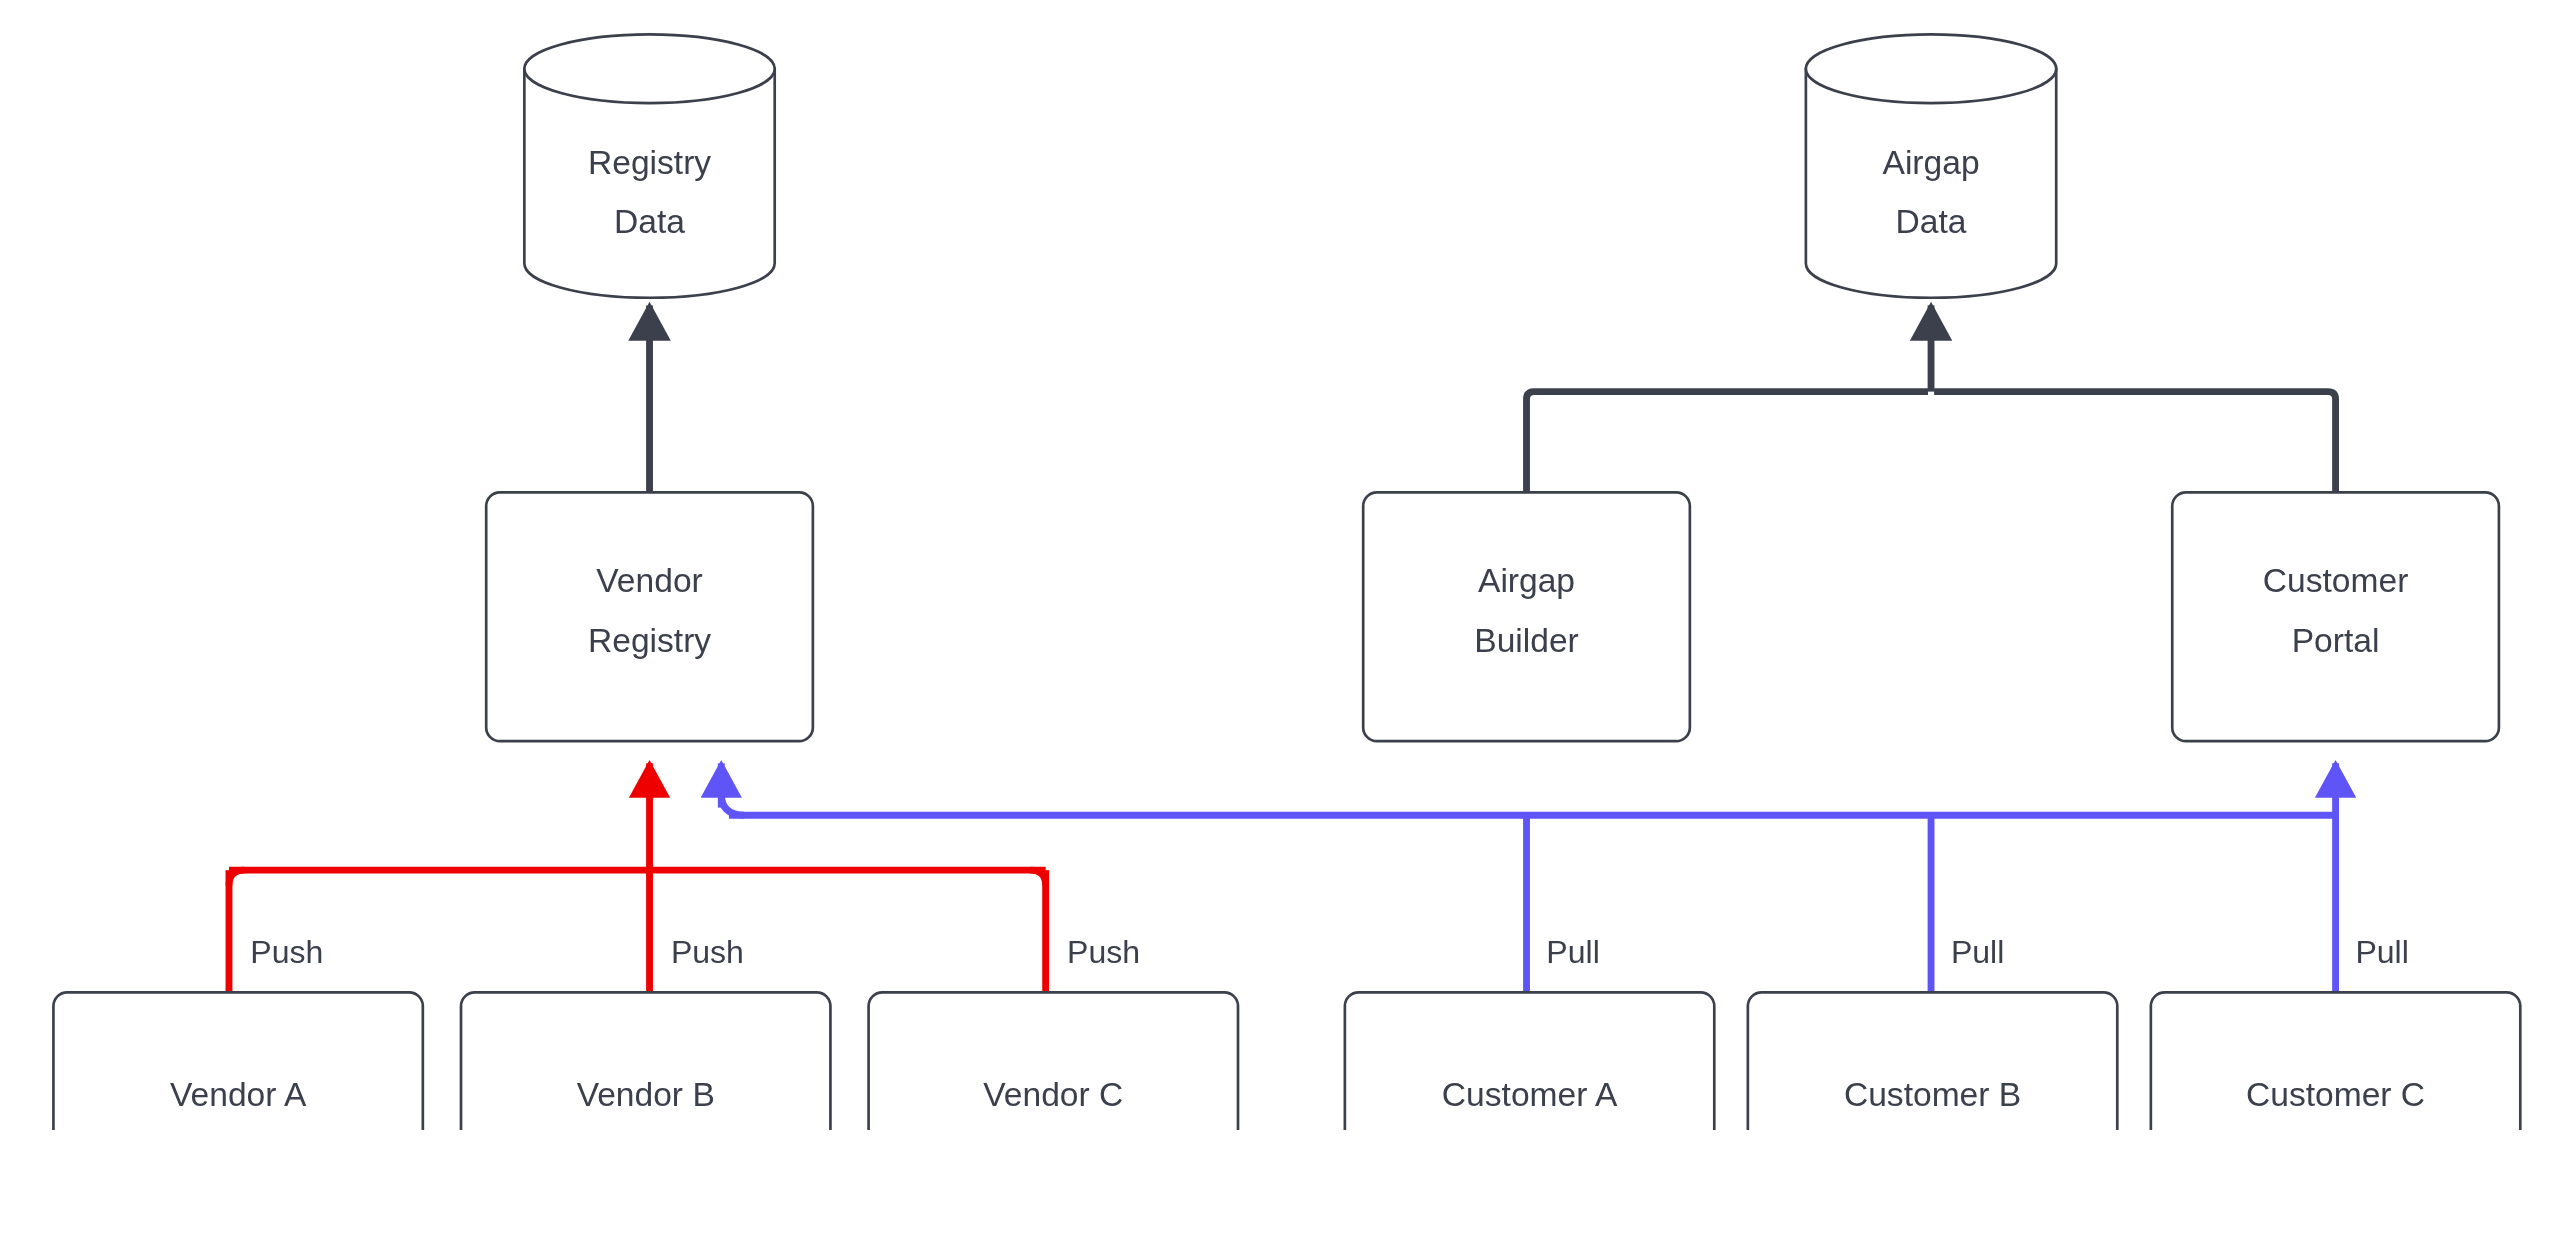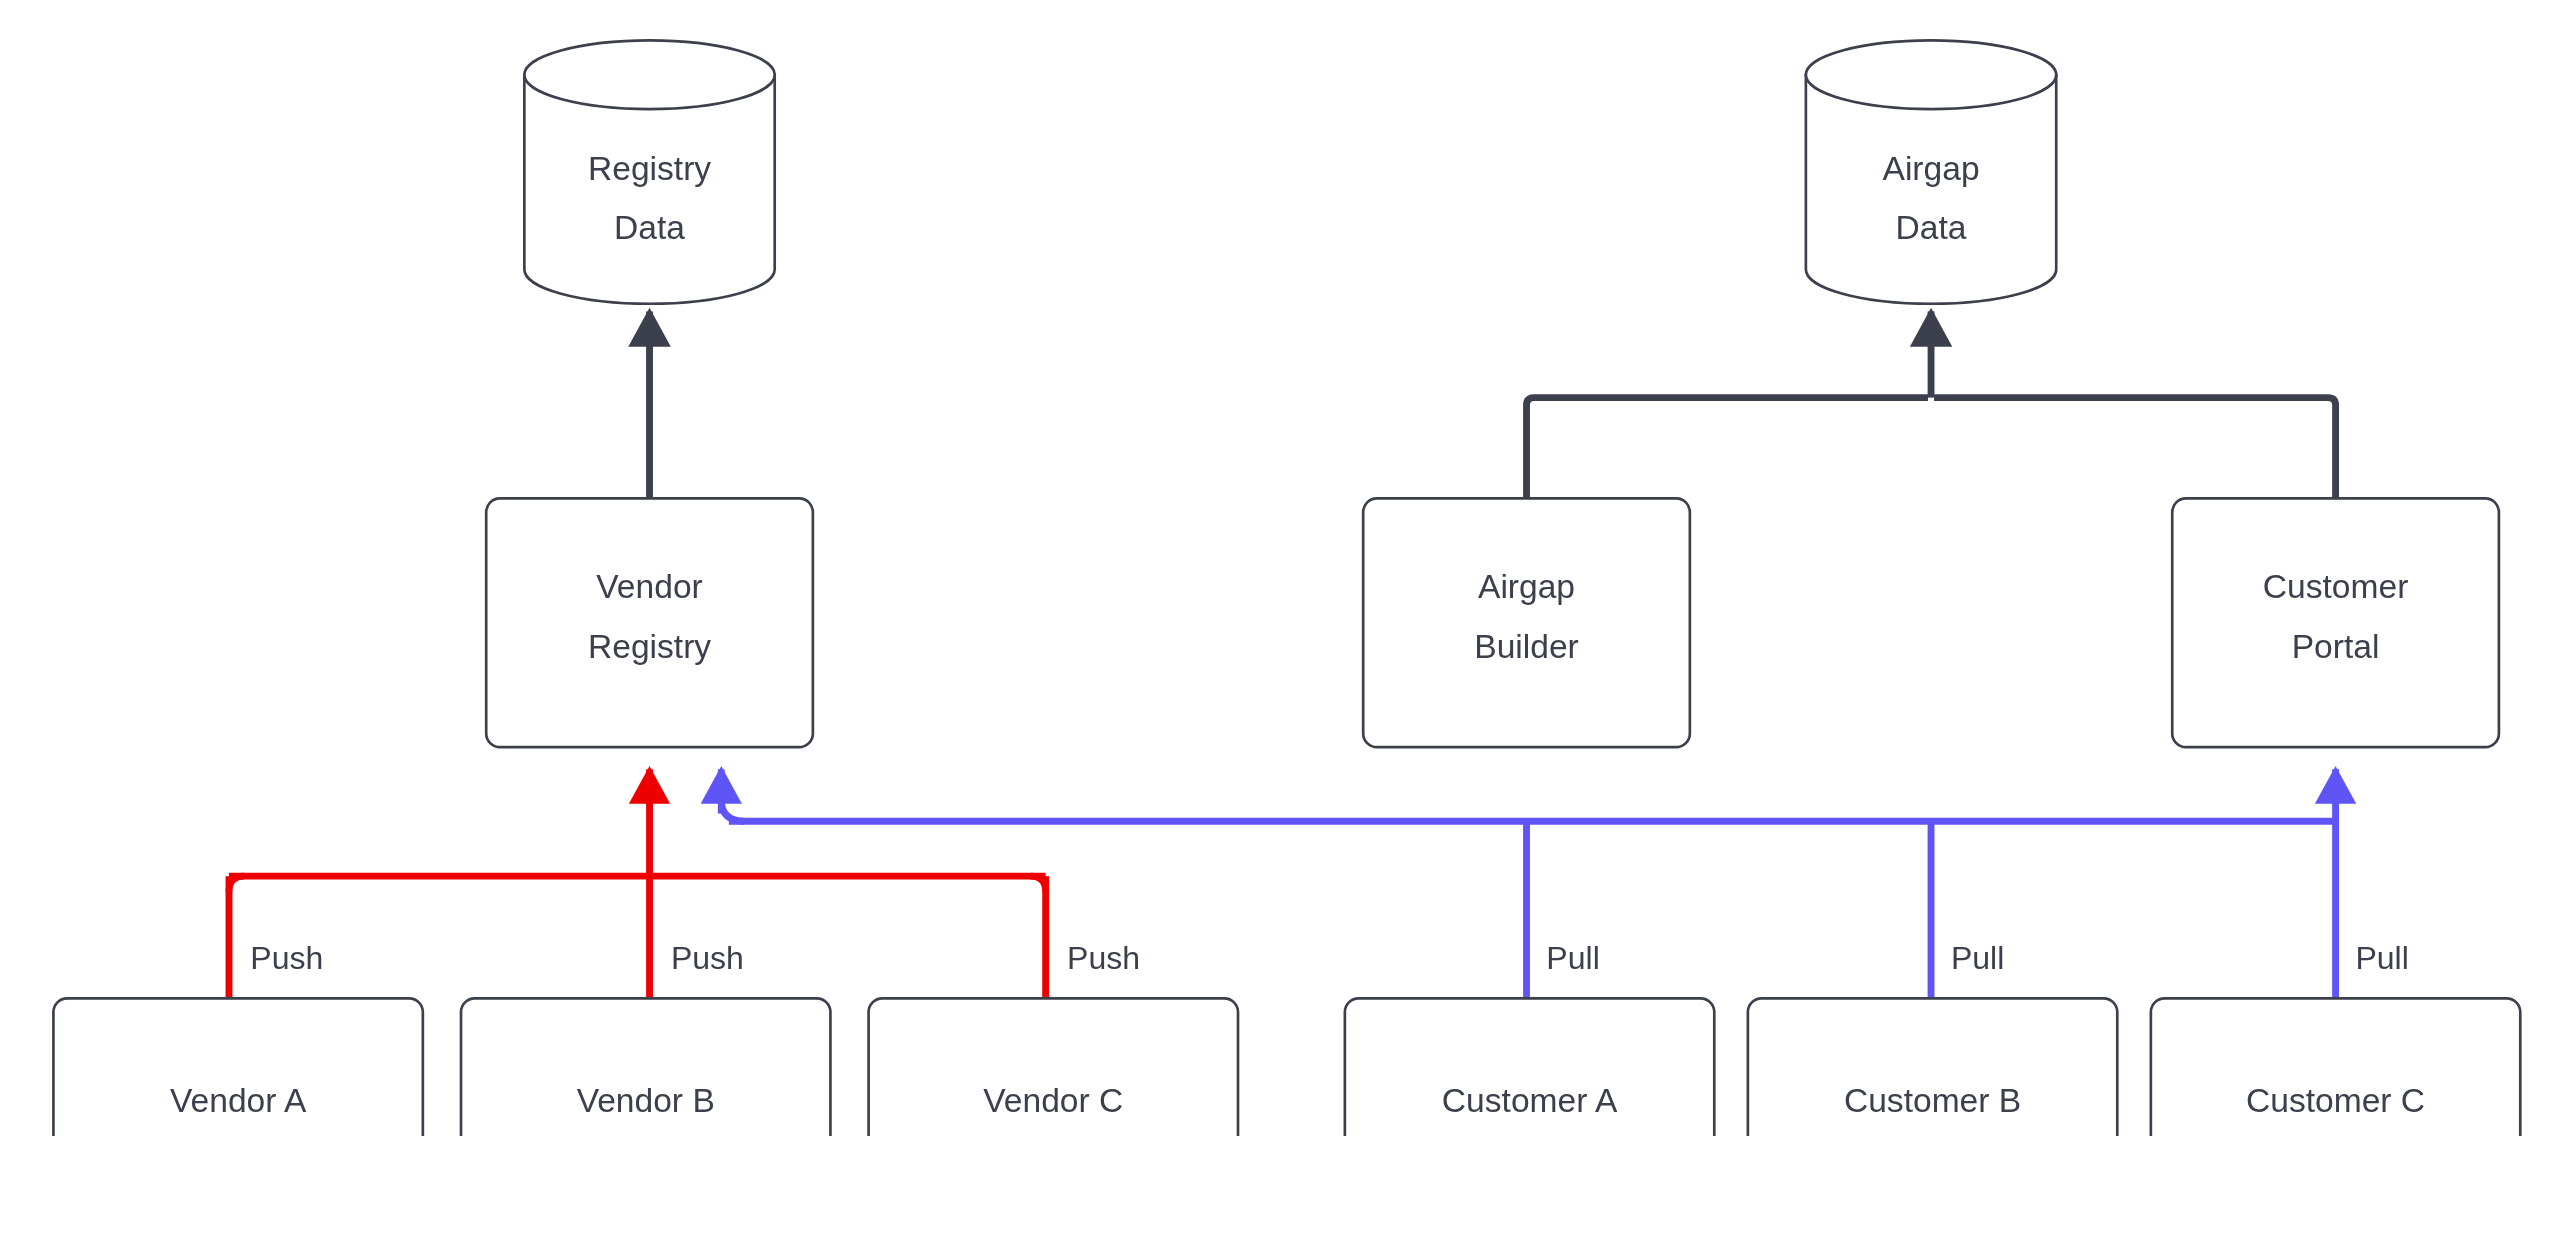--- a/index.html
+++ b/index.html
@@ -6,21 +6,20 @@
     margin: 0;
     padding: 0;
     background: #ffffff;
   }
   #canvas {
     position: relative;
     width: 2576px;
     height: 1130px;
     background: #ffffff;
     font-family: "Liberation Sans", sans-serif;
-    margin-top: 6px;
   }
   #diagram {
     position: absolute;
     top: 0; left: 0;
     width: 2576px;
     height: 1258px;
     display: block;
   }
   .node-label {
     font-family: "Liberation Sans", sans-serif;

